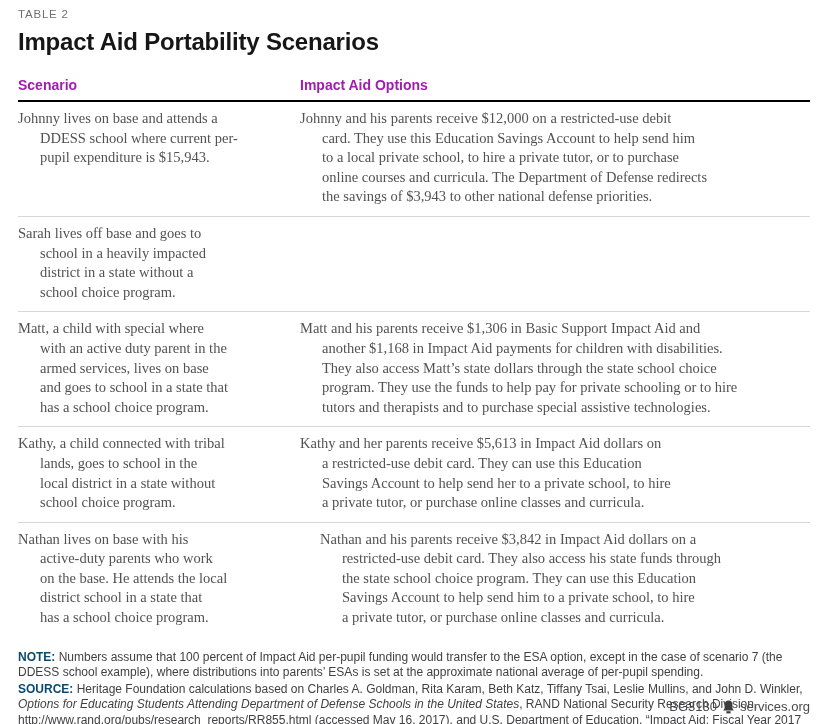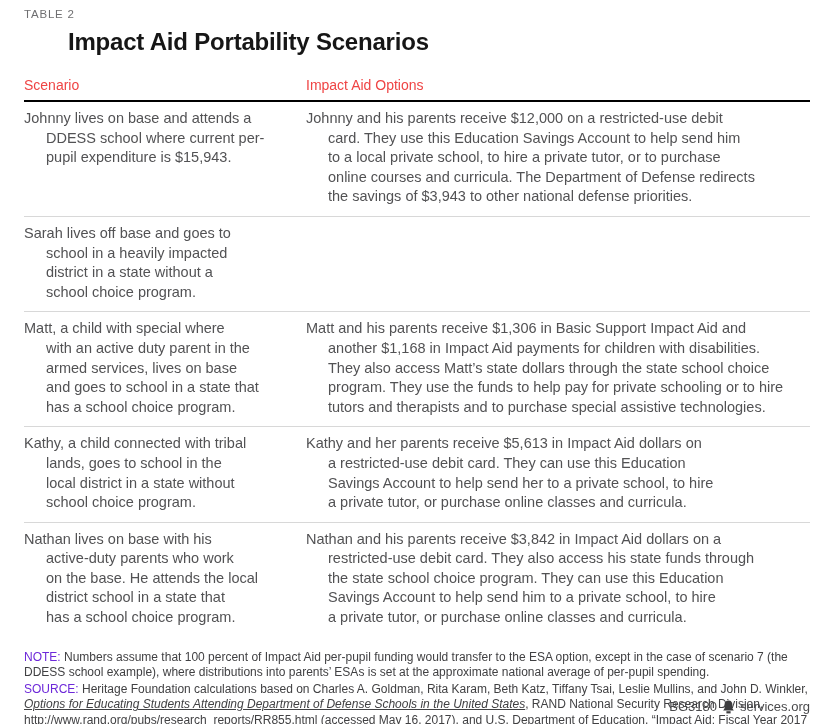--- a/index.html
+++ b/index.html
@@ -8,76 +8,76 @@
     font-family: "Liberation Sans", "DejaVu Sans", sans-serif;
     color: #4f4f51;
     width: 825px;
     height: 724px;
     position: relative;
     overflow: hidden;
   }
   .page {
     width: 825px;
     height: 724px;
-    padding: 6px 15px 0 24px;
+    padding: 6px 15px 0 18px;
     position: relative;
   }
   .table-label {
     font-size: 11.5px;
     letter-spacing: 0.8px;
     color: #6f6f71;
     padding-top: 2px;
   }
   .page-title {
     font-size: 24px;
     font-weight: 700;
     color: #161616;
     letter-spacing: -0.2px;
     margin-top: 8px;
-    margin-left: 44px;
   }
   .table { margin-top: 21px; }
   .thead {
     display: flex;
     border-bottom: 2px solid #000000;
     padding-bottom: 7px;
   }
   .th {
     font-size: 14px;
-    font-weight: 400;
-    color: #ef4444;
+    font-weight: 700;
+    color: #a21caf;
   }
   .th.col-scenario { width: 282px; }
   .th.col-outcome  { flex: 1; }
   .row {
     display: flex;
     border-bottom: 1px solid #d8d8d8;
     padding: 7px 0 9px 0;
   }
-  .row:last-child { border-bottom: none; }
+  .row:last-child { border-bottom: none; gap: 20px; }
   .cell {
     font-size: 14.5px;
     line-height: 19.6px;
     color: #525254;
     white-space: pre-line;
     padding-left: 22px;
     text-indent: -22px;
+    font-family: Liberation Serif, serif;
   }
   .cell.scenario { width: 282px; padding-right: 10px; }
   .cell.outcome  { flex: 1; }
   .notes { margin-top: 13px; }
   .note-para {
     font-size: 12px;
     line-height: 15.5px;
     color: #414143;
     width: 792px;
   }
   .note-para + .note-para { margin-top: 1px; }
-  .note-lead { font-weight: 400; color: #6d28d9; }
-  .src-italic { font-style: italic; text-decoration: underline; }
+  .note-lead { font-weight: 700; color: #0c4a6e; }
+  .src-italic { font-style: italic; }
   .footer {
     position: absolute;
     right: 15px;
     bottom: 10px;
     display: flex;
     align-items: center;
     gap: 5px;
     font-size: 13px;
     color: #4a4a4c;
   }

